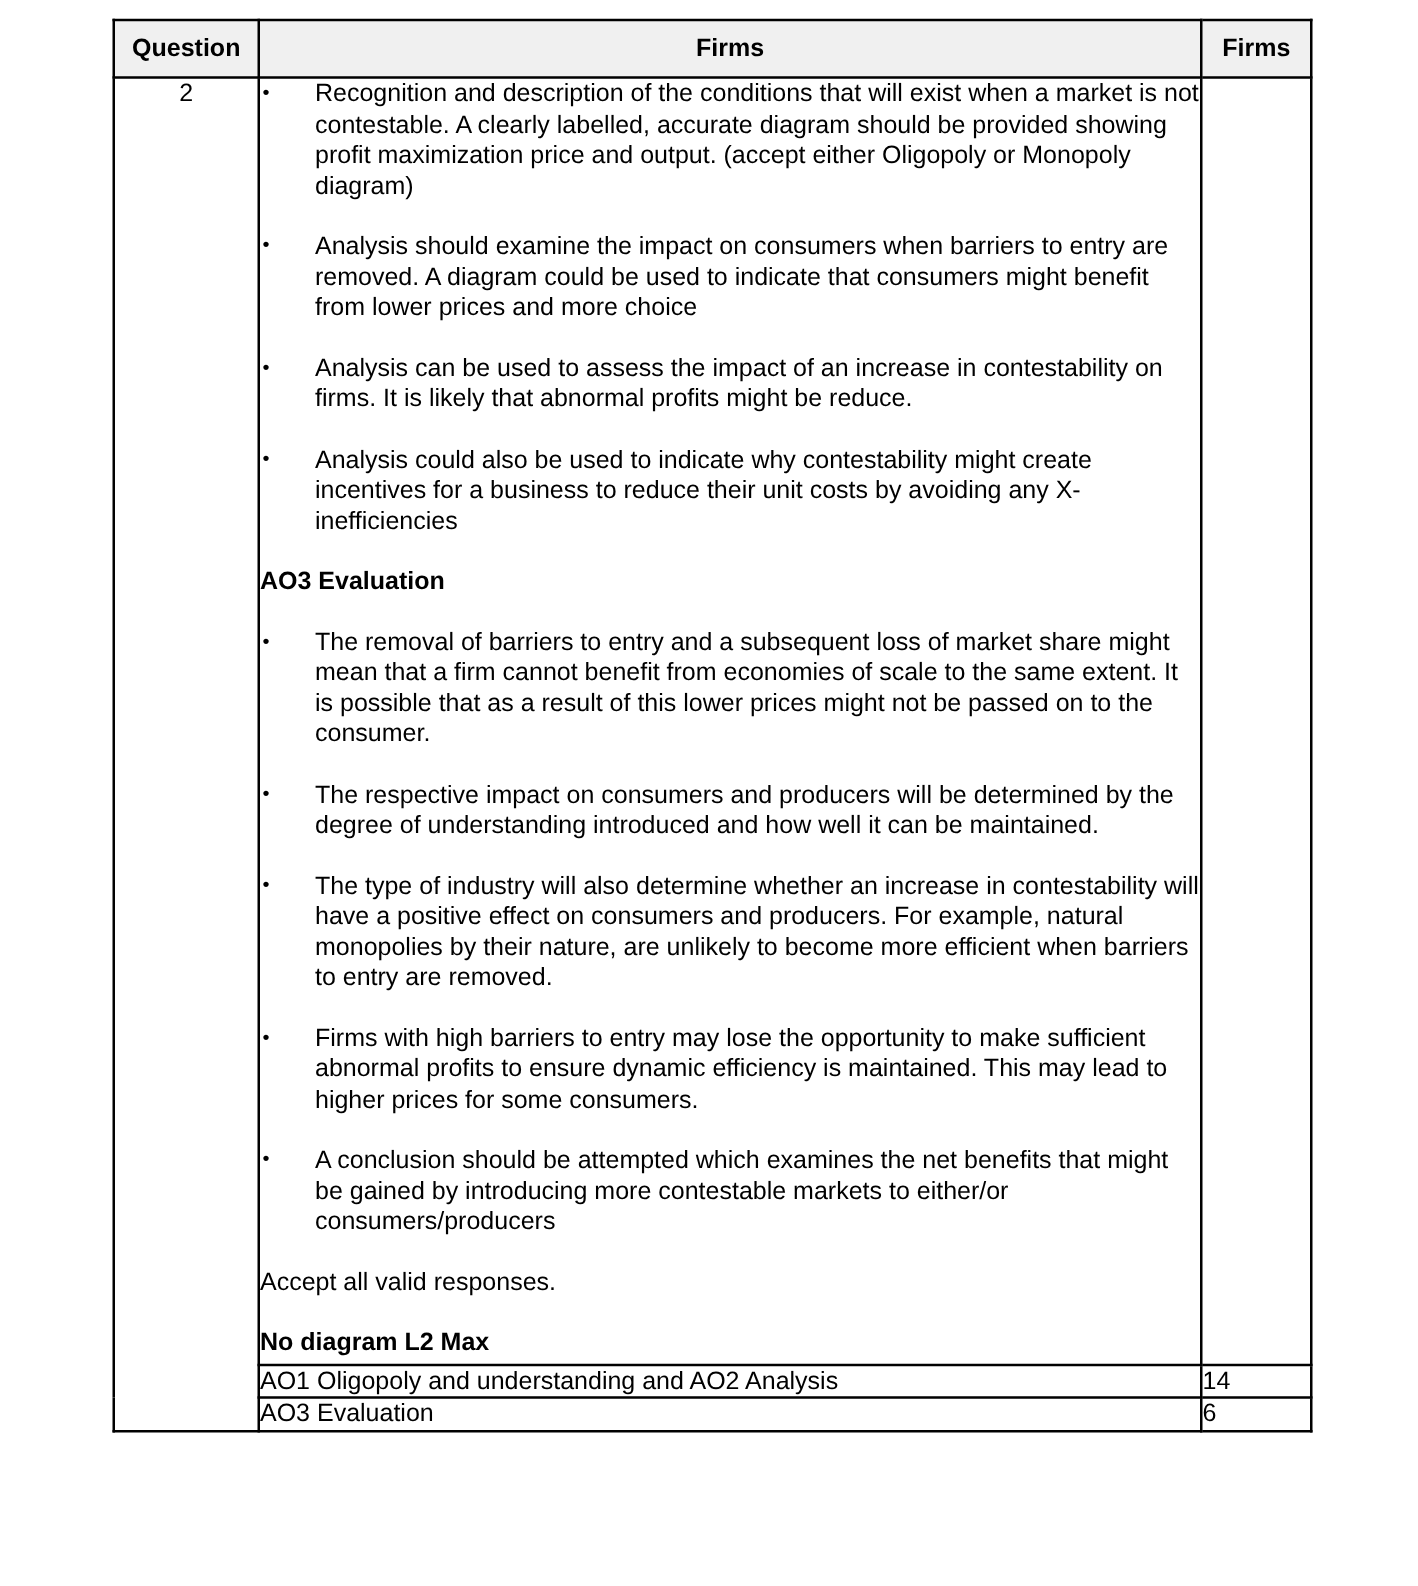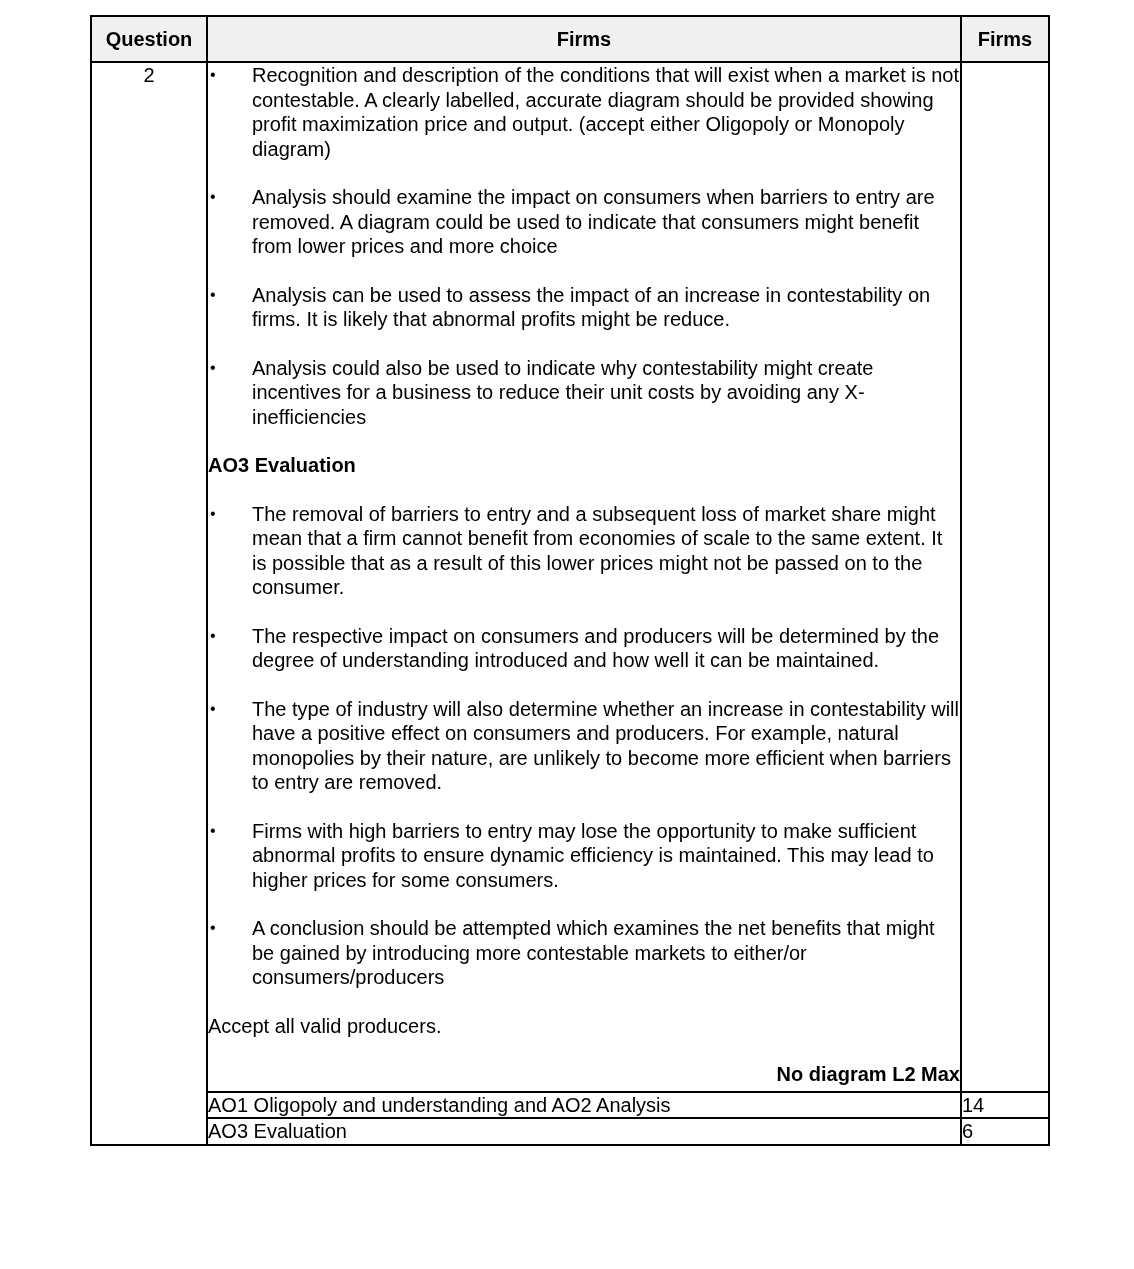--- a/index.html
+++ b/index.html
@@ -63,21 +63,20 @@
     }
     .section-heading {
       font-weight: bold;
       margin: 0 0 24px 0;
     }
     .para {
       margin: 0 0 24px 0;
     }
     .para.last {
       margin-bottom: 4px;
-      text-align: right;
     }
     td.sub-label {
       padding: 10px 10px 10px 10px;
       height: 24px;
     }
     td.sub-mark {
       padding: 10px 10px 10px 10px;
       border-radius: 13px;
     }
   </style>
@@ -138,21 +137,21 @@
           <div class="bullet">
             <span class="bullet-dot">•</span>
             <span class="bullet-text">Firms with high barriers to entry may lose the opportunity to make sufficient abnormal profits to ensure dynamic efficiency is maintained. This may lead to higher prices for some consumers.</span>
           </div>
           <div class="bullet">
             <span class="bullet-dot">•</span>
             <span class="bullet-text">A conclusion should be attempted which examines the net benefits that might be gained by introducing more contestable markets to either/or consumers/producers</span>
           </div>
         </div>
 
-        <p class="para">Accept all valid producers.</p>
+        <p class="para">Accept all valid responses.</p>
         <p class="para last" style="font-weight:bold;">No diagram L2 Max</p>
       </td>
       <td></td>
     </tr>
     <tr>
       <td class="sub-label">AO1 Oligopoly and understanding and AO2 Analysis</td>
       <td class="sub-mark">14</td>
     </tr>
     <tr>
       <td class="sub-label">AO3 Evaluation</td>

